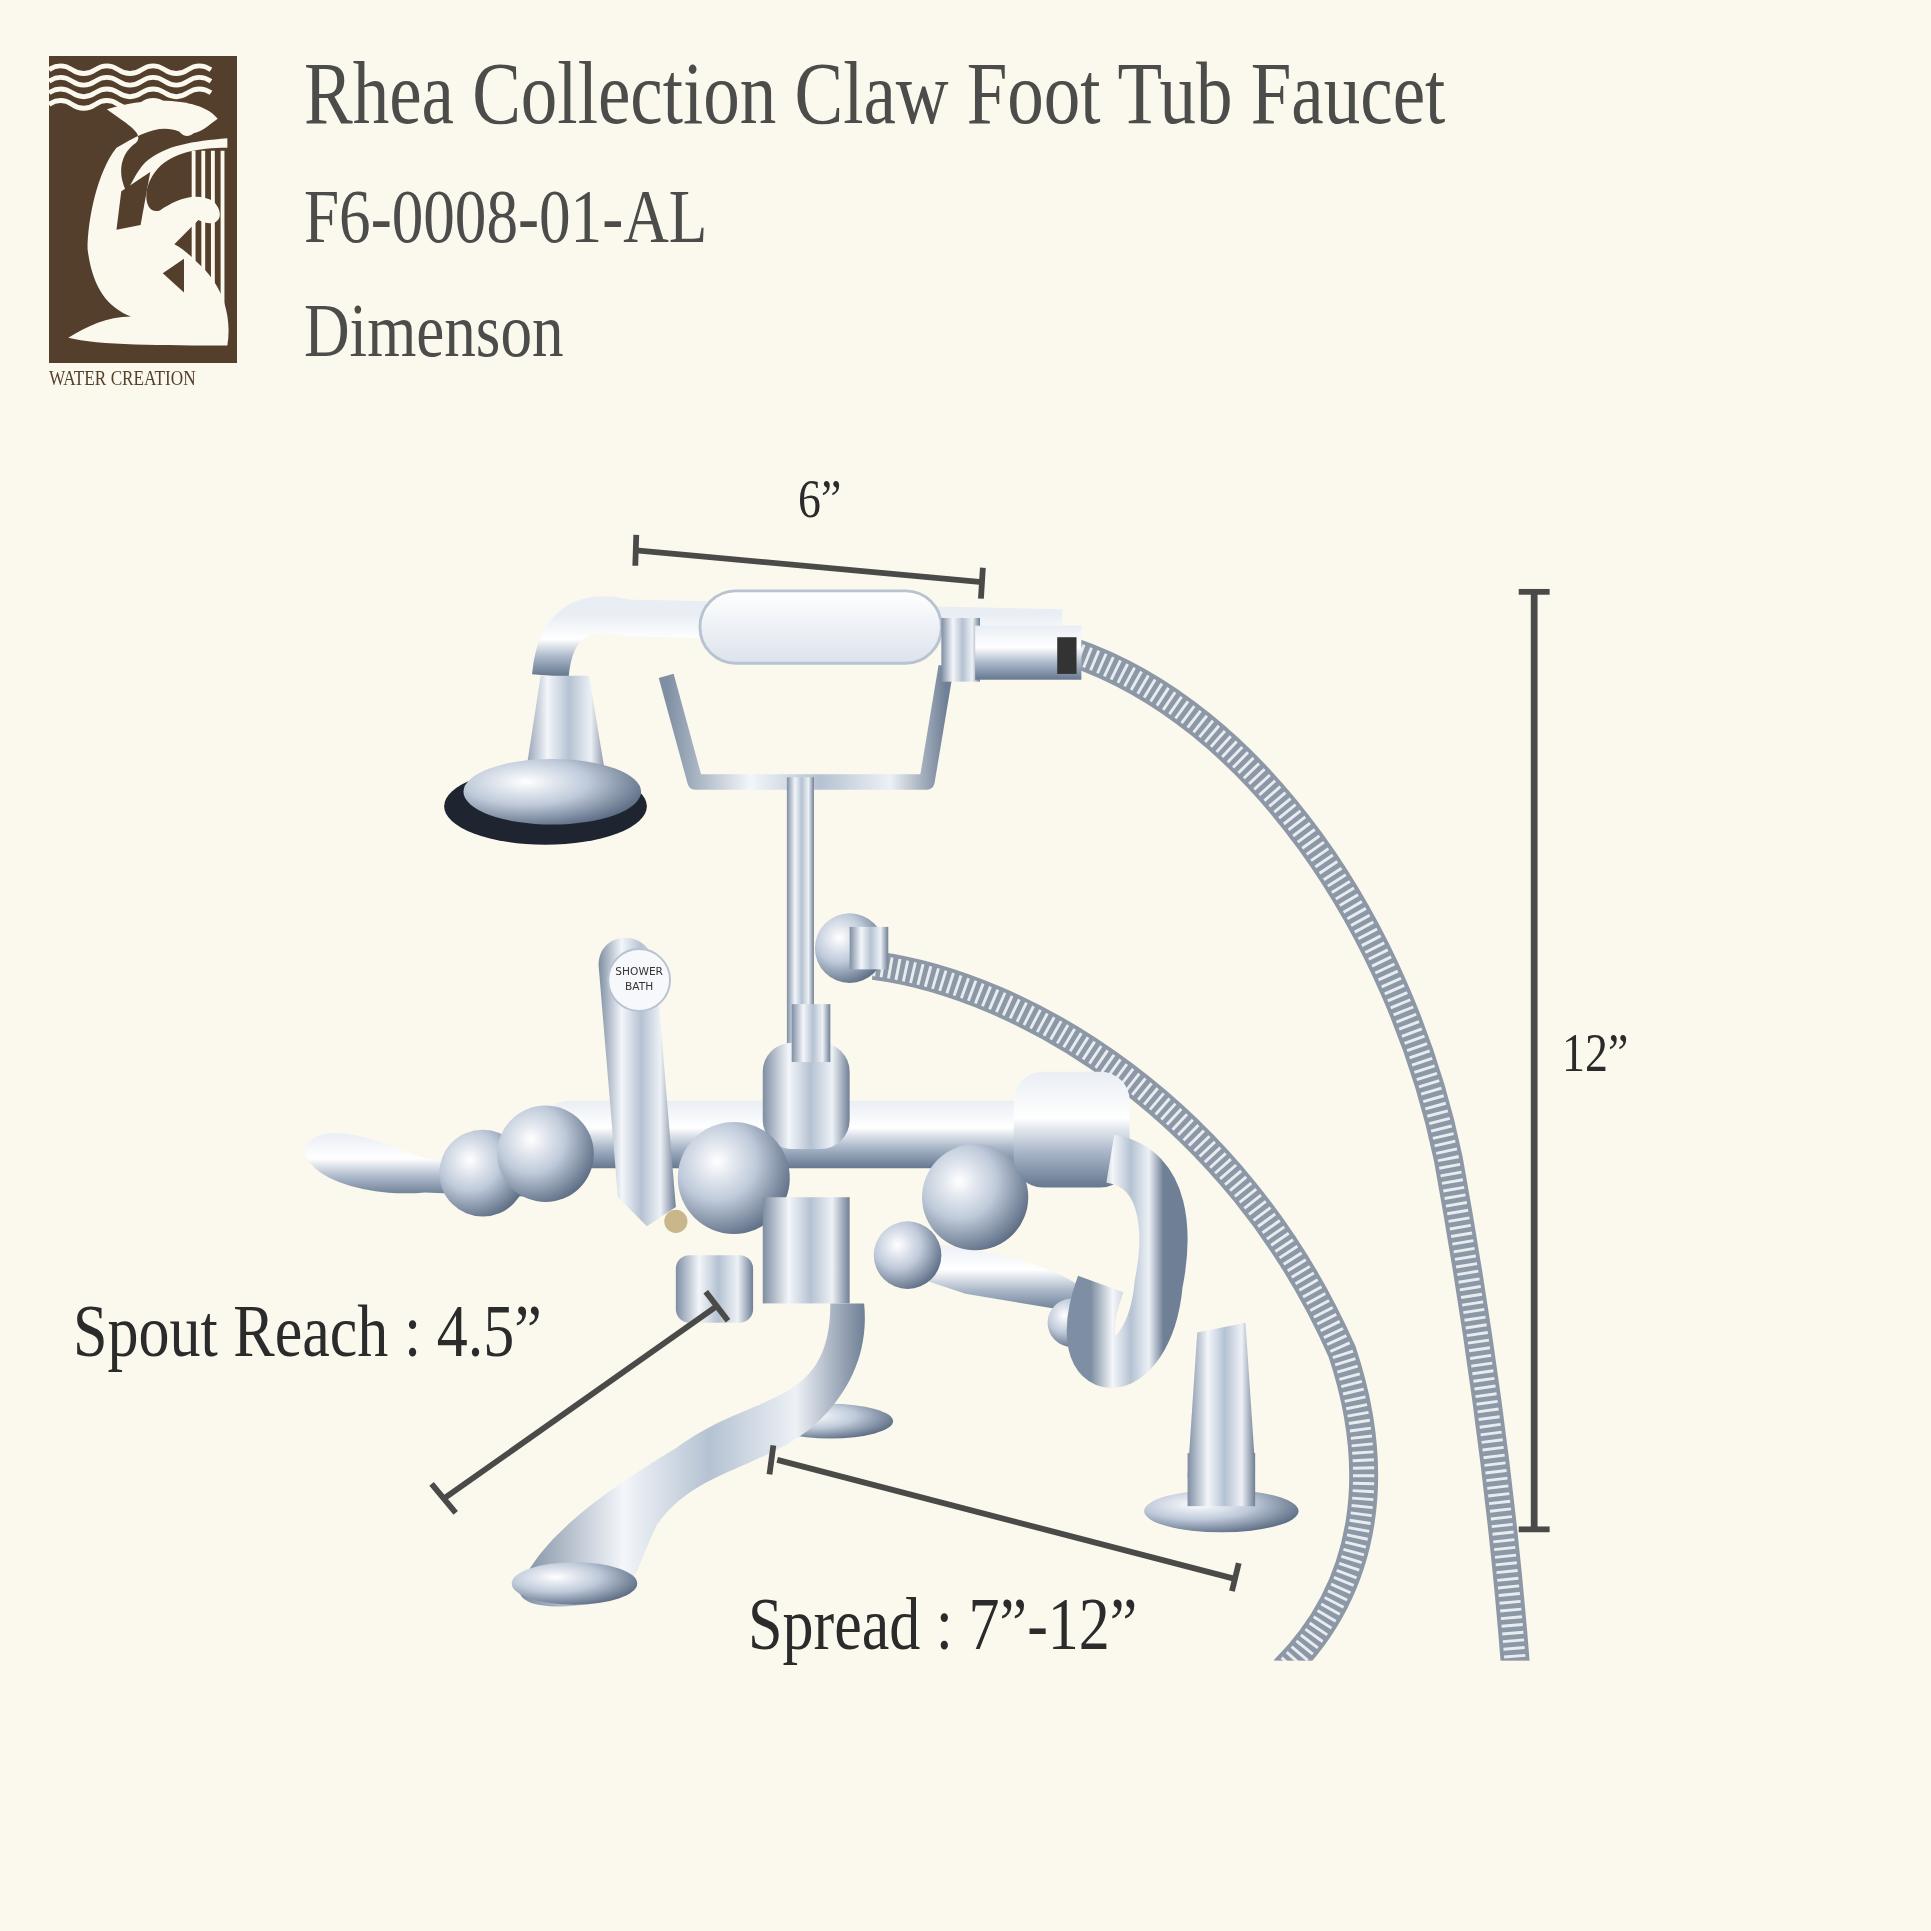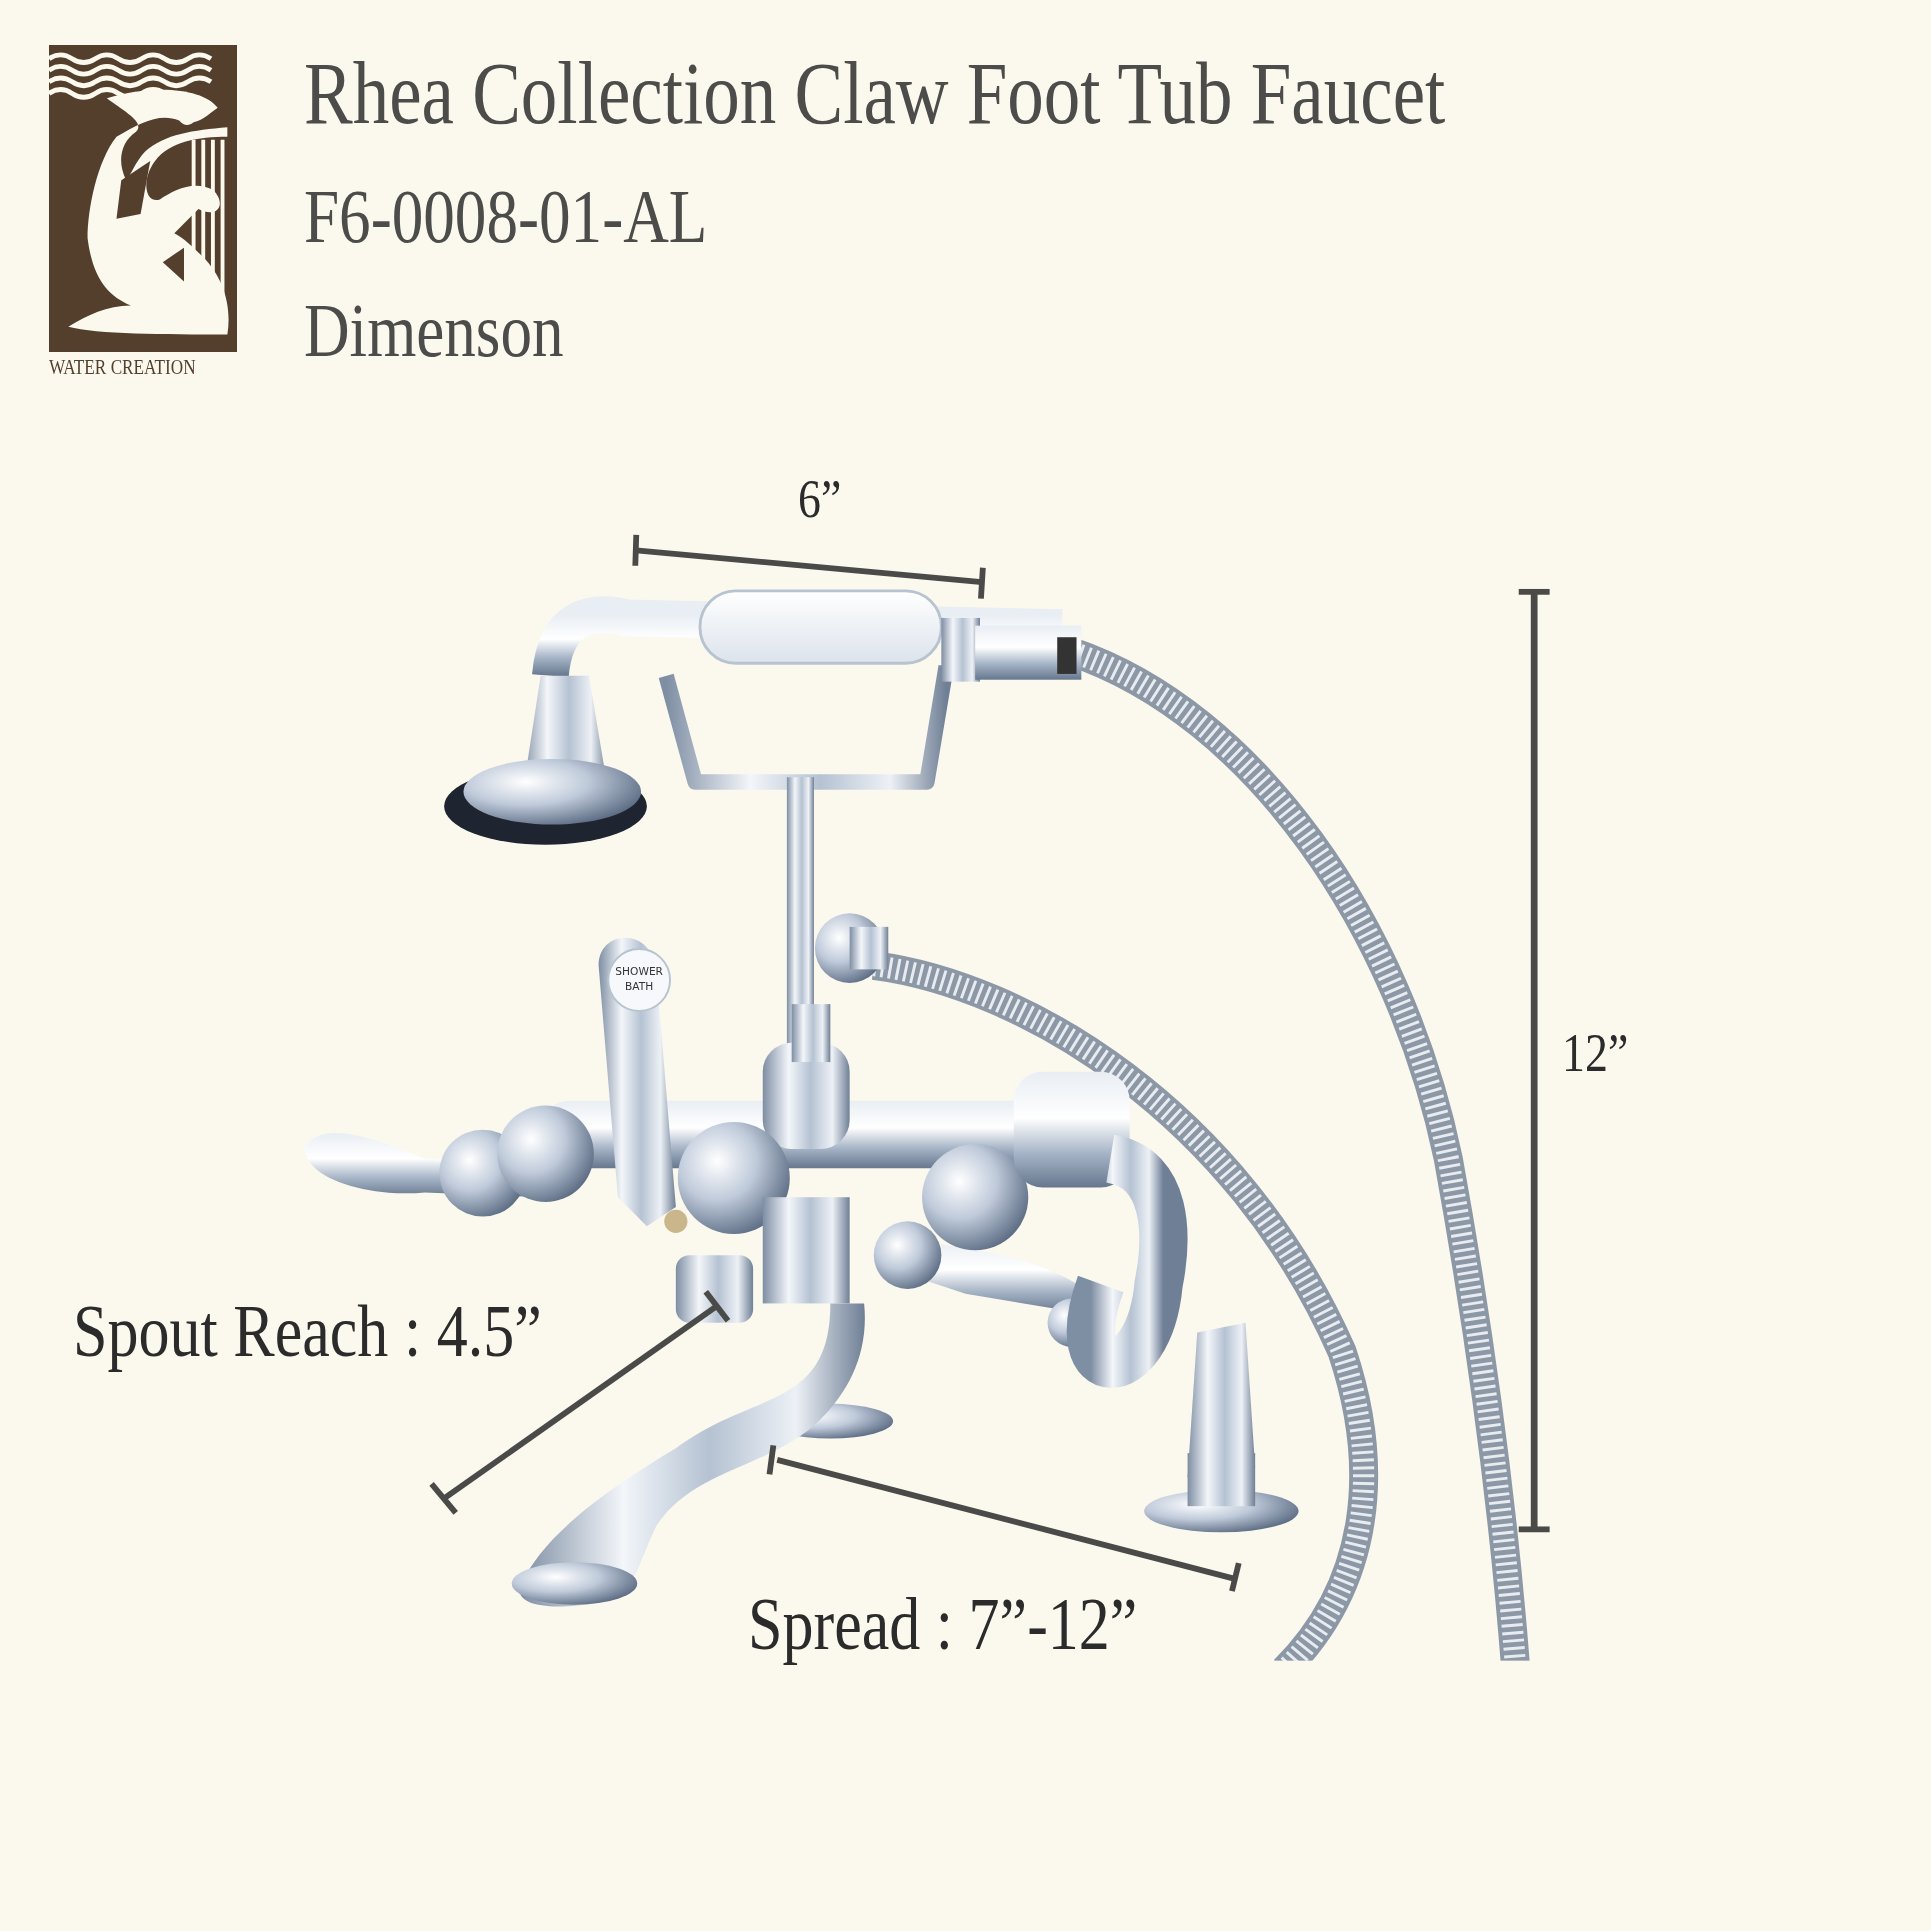--- a/index.html
+++ b/index.html
@@ -1,18 +1,18 @@
 <!DOCTYPE html>
 <html><head>
 <meta charset="utf-8">
 <style>
   html, body { margin:0; padding:0; }
   body { width:1931px; height:1931px; background:#FBF8EE; position:relative; overflow:hidden;
          font-family:"Liberation Serif","DejaVu Serif",serif; color:#4a4a48; }
-  .logo { position:absolute; left:49px; top:45px; width:188px; height:307px; }
+  .logo { position:absolute; left:49px; top:56px; width:188px; height:307px; }
   .logo-box { position:absolute; left:0; top:0; width:188px; height:307px; background:#543F2D; }
   .logo-text { position:absolute; left:0; top:311px; width:193px; font-size:20px; letter-spacing:0px;
                color:#543F2D; white-space:nowrap; transform:scaleX(0.86); transform-origin:left; }
   .hdr { position:absolute; left:304px; white-space:nowrap; transform:scaleX(0.82); transform-origin:left; color:#4c4c4a; }
   .title { top:42px; font-size:89px; }
   .sku { top:172px; font-size:77px; }
   .dim { top:286px; font-size:77px; }
   .label { position:absolute; white-space:nowrap; color:#2b2b2b; transform:scaleX(0.85); transform-origin:left; }
   .lbl-6 { left:798px; top:468px; font-size:54px; }
   .lbl-12 { left:1562px; top:1022px; font-size:54px; }

